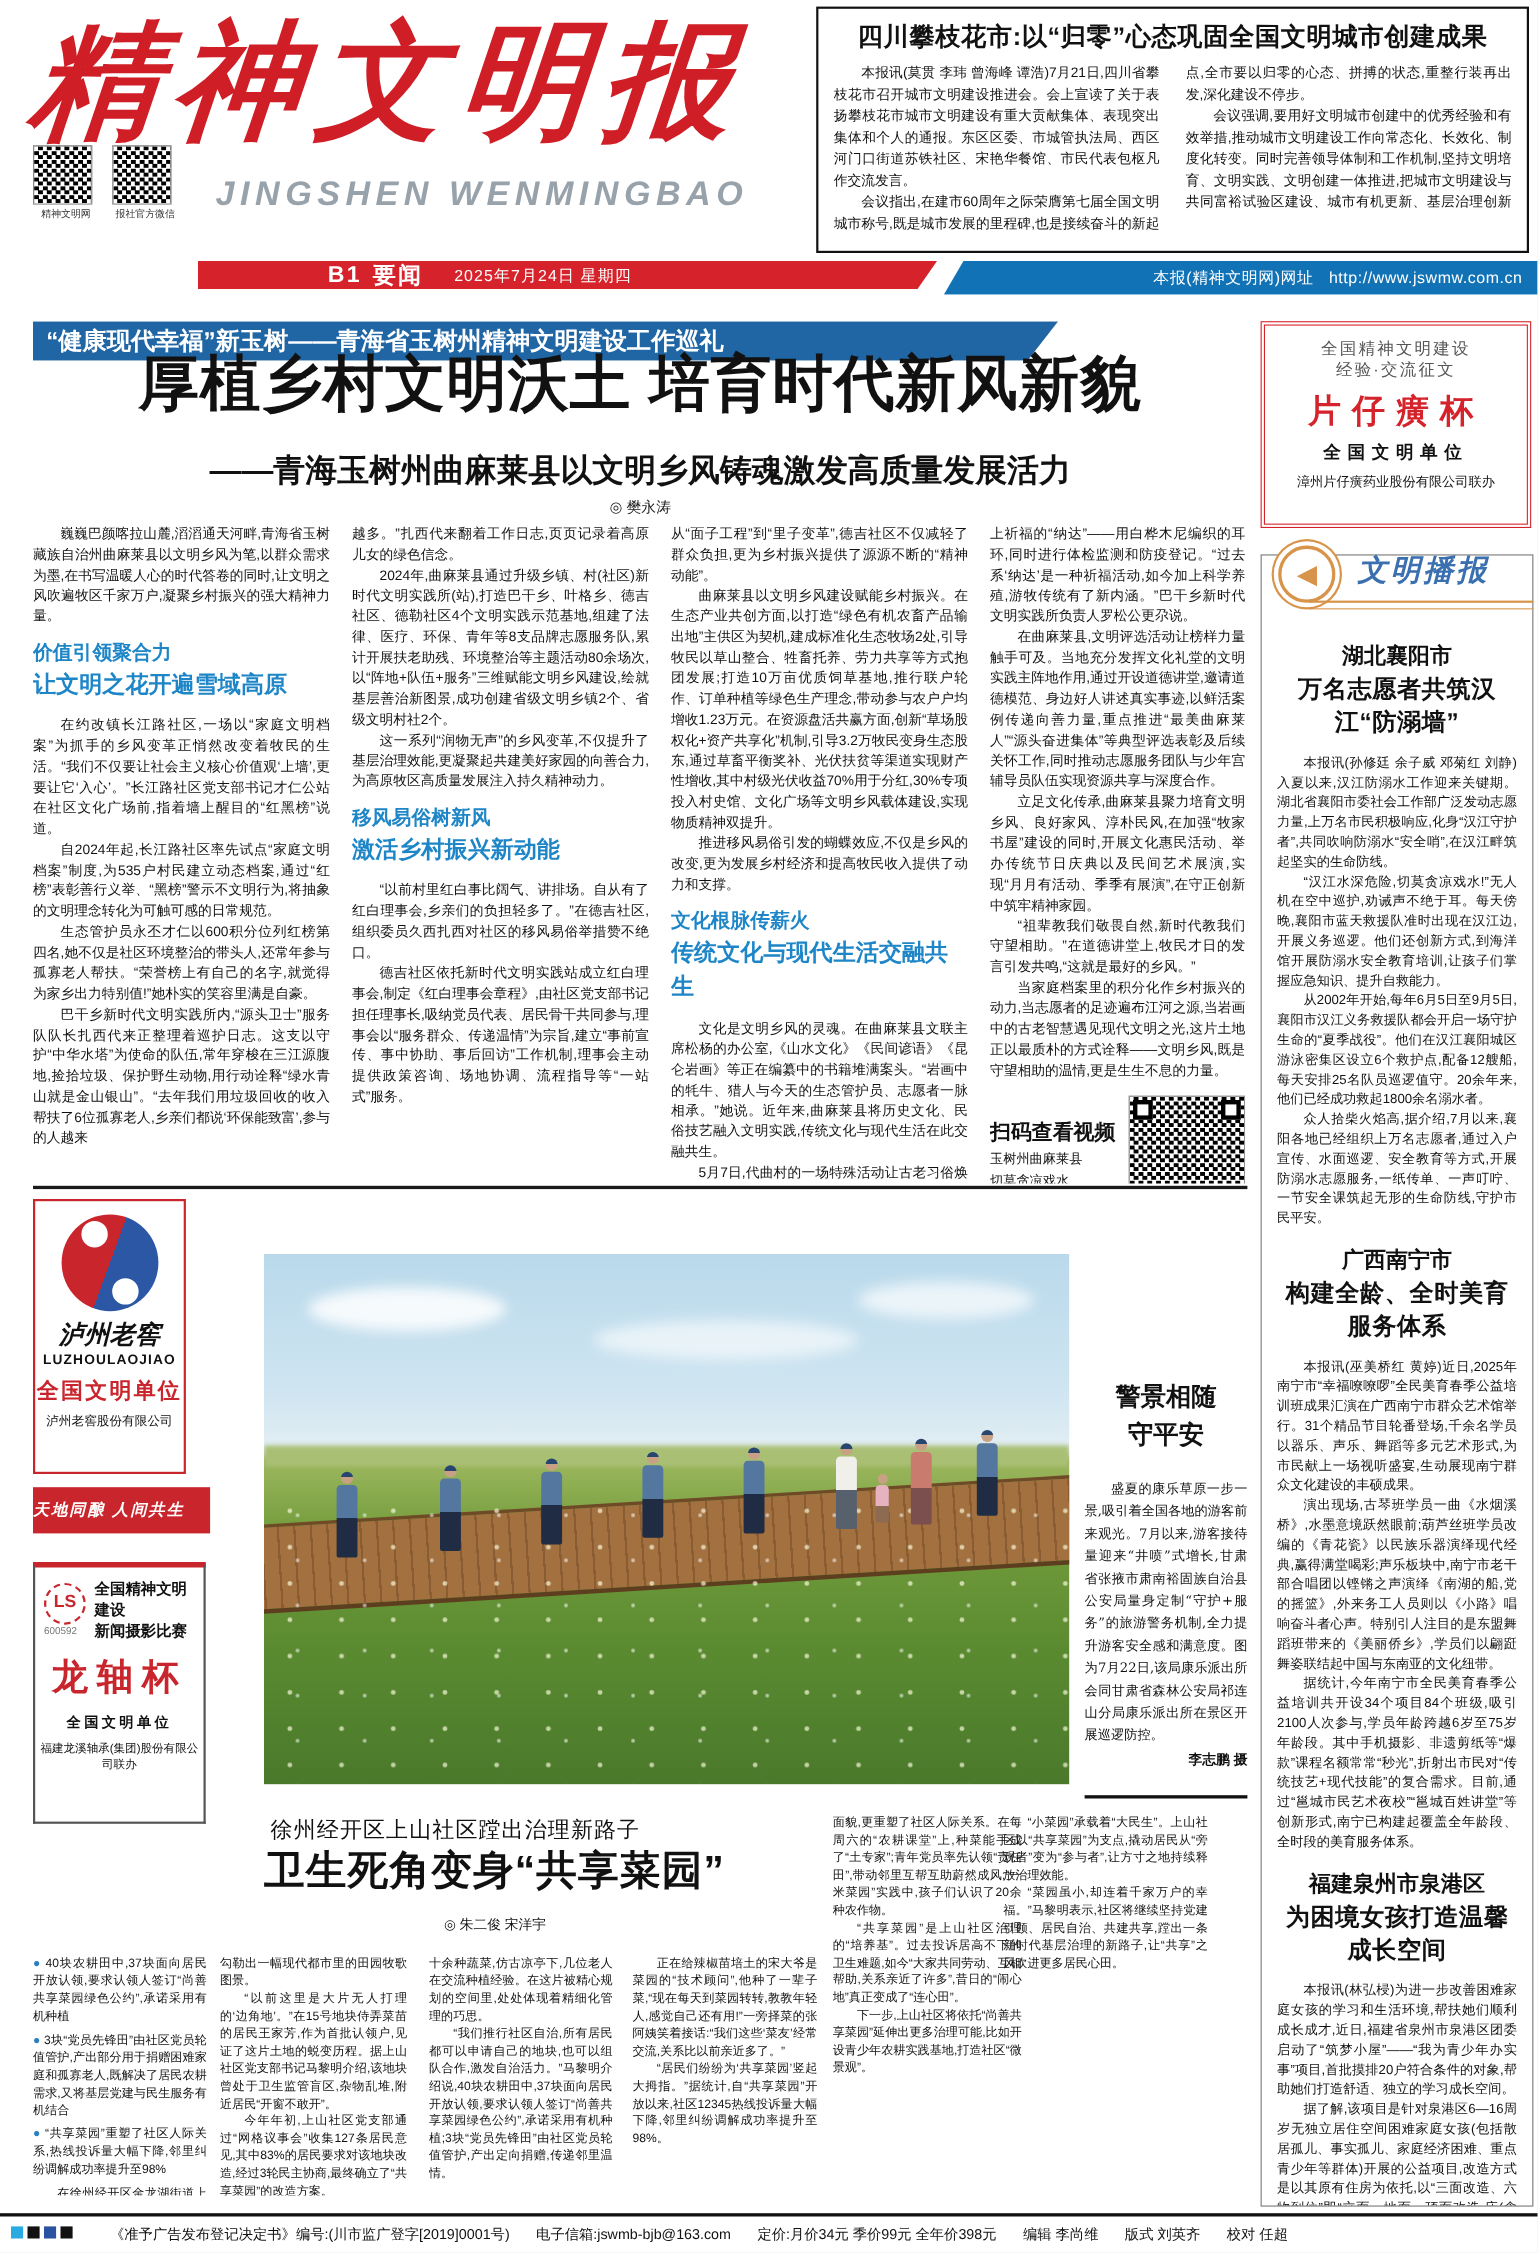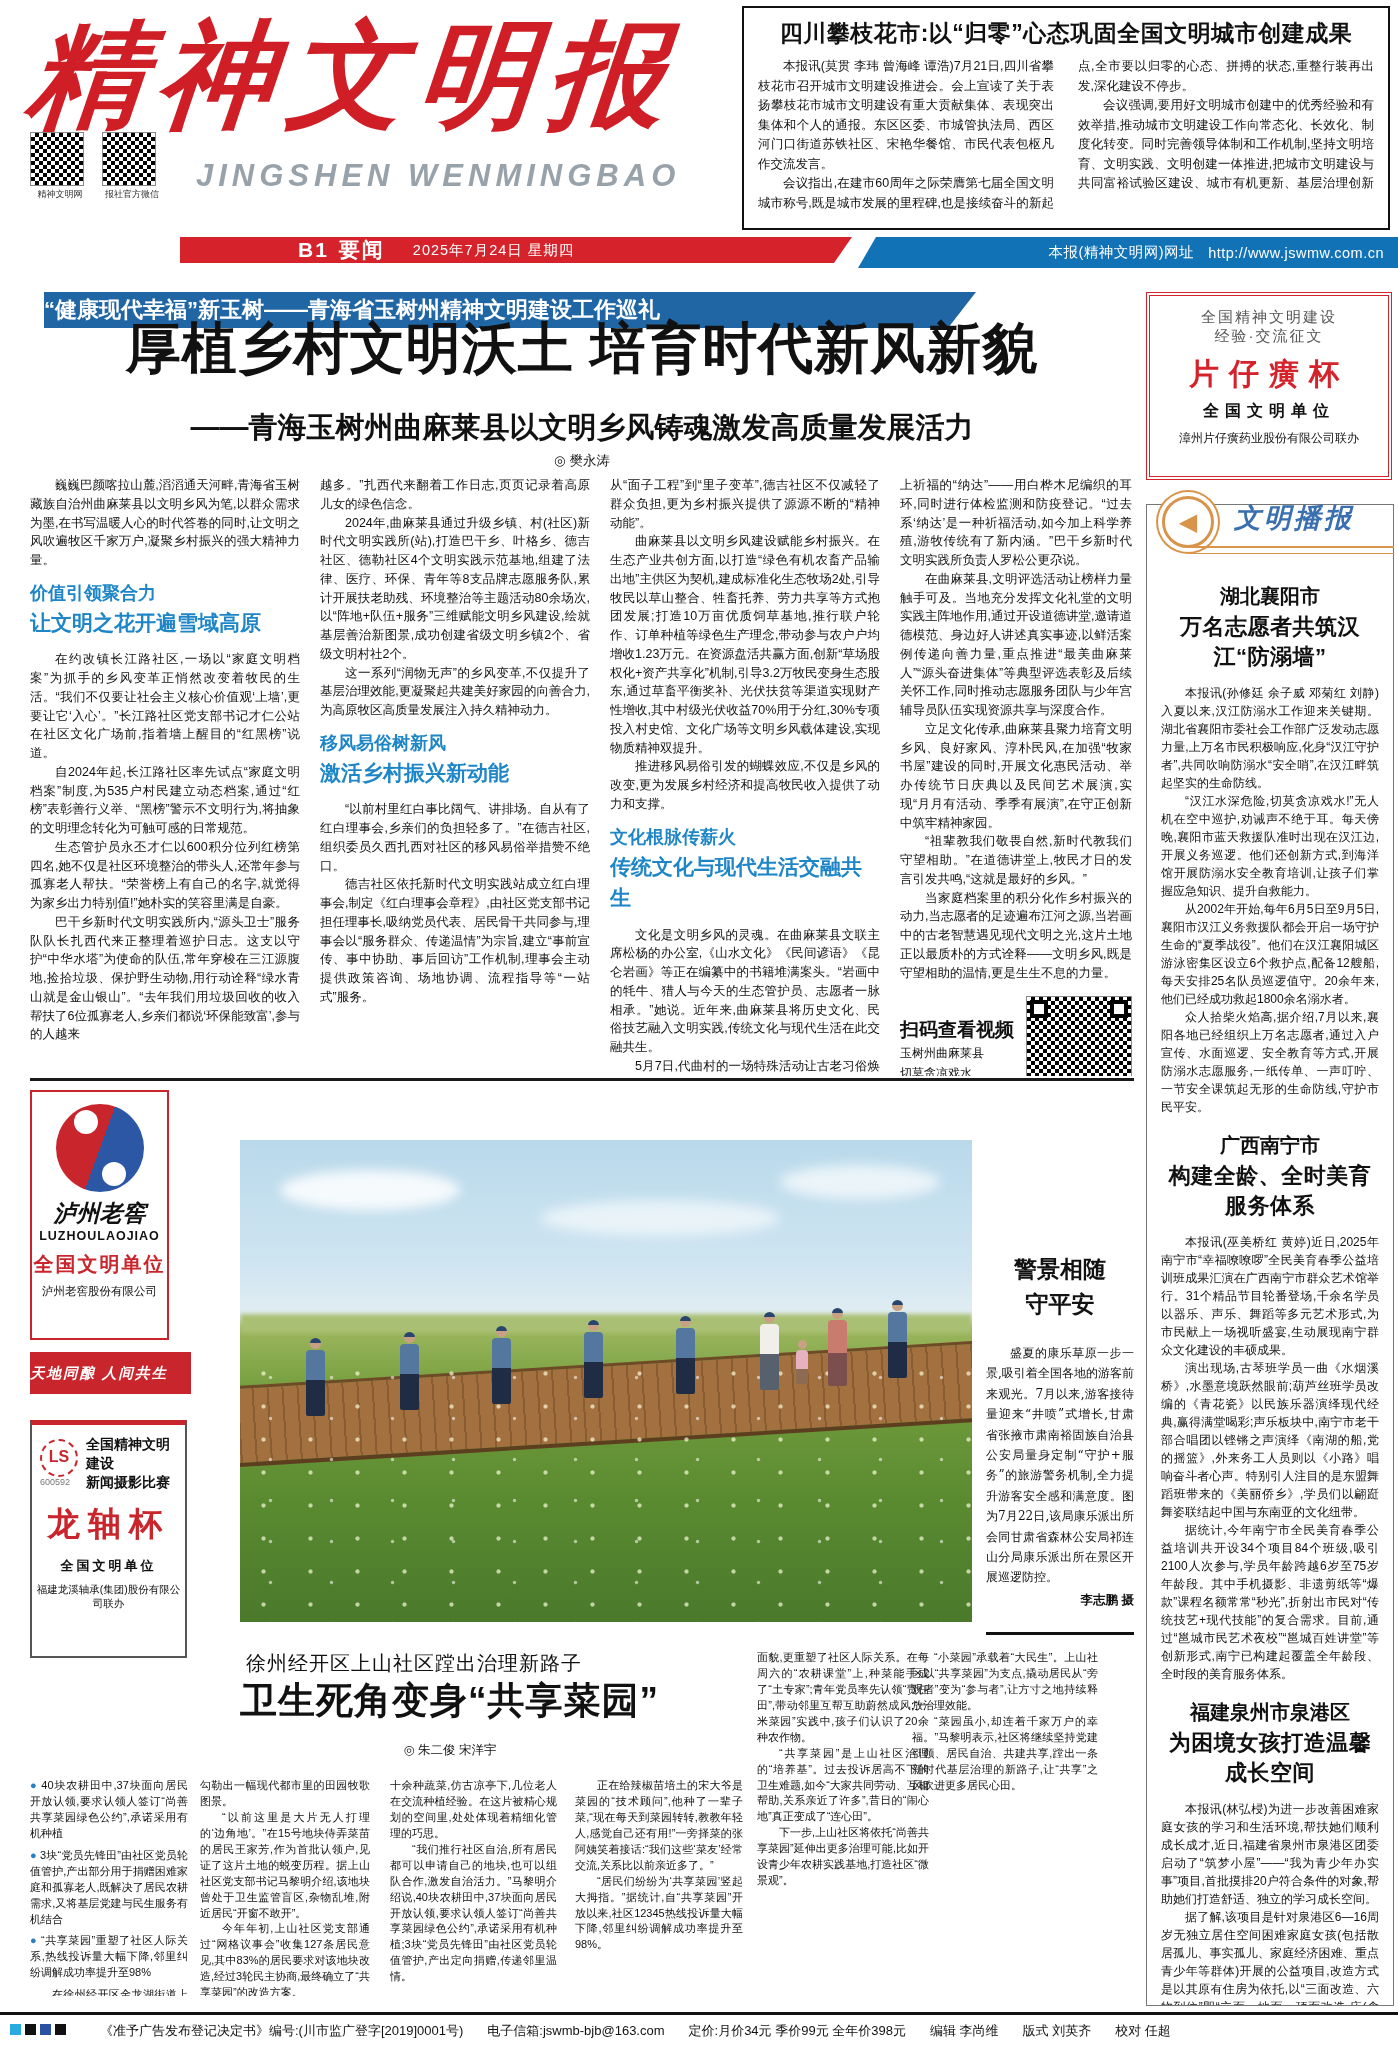--- a/index.html
+++ b/index.html
@@ -34,23 +34,23 @@
   
   .band-red{left:180px;top:237px;width:672px;height:26px;background:#d6232b;color:#fff;
     clip-path:polygon(0 0,100% 0,calc(100% - 18px) 100%,0 100%);display:flex;align-items:center;}
   .band-red .pageno{font-size:21px;font-weight:900;margin-left:118px;letter-spacing:2px;}
   .band-red .date{font-size:14.5px;margin-left:28px;letter-spacing:1px;}
   .band-blue{left:858px;top:237px;width:540px;height:31px;background:#1272b6;color:#fff;
     clip-path:polygon(18px 0,100% 0,100% 100%,0 100%);display:flex;align-items:center;justify-content:flex-end;}
   .band-blue span{font-size:14.5px;margin-right:14px;letter-spacing:.5px;}
 
   
-  .kicker{left:44px;top:292px;width:932px;height:36px;background:#2066a5;color:#fff;
+  .kicker{left:30px;top:292px;width:932px;height:36px;background:#2066a5;color:#fff;
     clip-path:polygon(0 0,100% 0,calc(100% - 28px) 100%,0 100%);
-    font-size:22px;font-weight:700;line-height:36px;box-sizing:border-box;white-space:nowrap;}
+    font-size:22px;font-weight:700;line-height:36px;padding-left:12px;box-sizing:border-box;white-space:nowrap;}
   .headline{left:30px;top:312px;width:1104px;text-align:center;font-size:55px;font-weight:900;
     letter-spacing:1px;white-space:nowrap;}
   .subhead{left:30px;top:408px;width:1104px;text-align:center;font-size:29px;font-weight:700;white-space:nowrap;}
   .byline{left:30px;top:452px;width:1104px;text-align:center;font-size:13.5px;color:#222;}
   .ncol{top:476px;height:600px;font-size:12.5px;line-height:1.5;text-align:justify;overflow:hidden;}
   .ncol p{text-indent:2em;margin:0;}
   .ncol p.cont{text-indent:0;}
   .ncol p.sub1{color:#1e86c7;font-size:18px;font-weight:700;text-indent:0;text-align:left;margin:10px 0 0;}
   .ncol p.sub2{color:#1e86c7;font-size:21px;font-weight:700;text-indent:0;text-align:left;margin:0 0 12px;}
   .c1{left:30px;width:270px;} .c2{left:320px;width:270px;} .c3{left:610px;width:270px;} .c4{left:900px;width:232px;}

